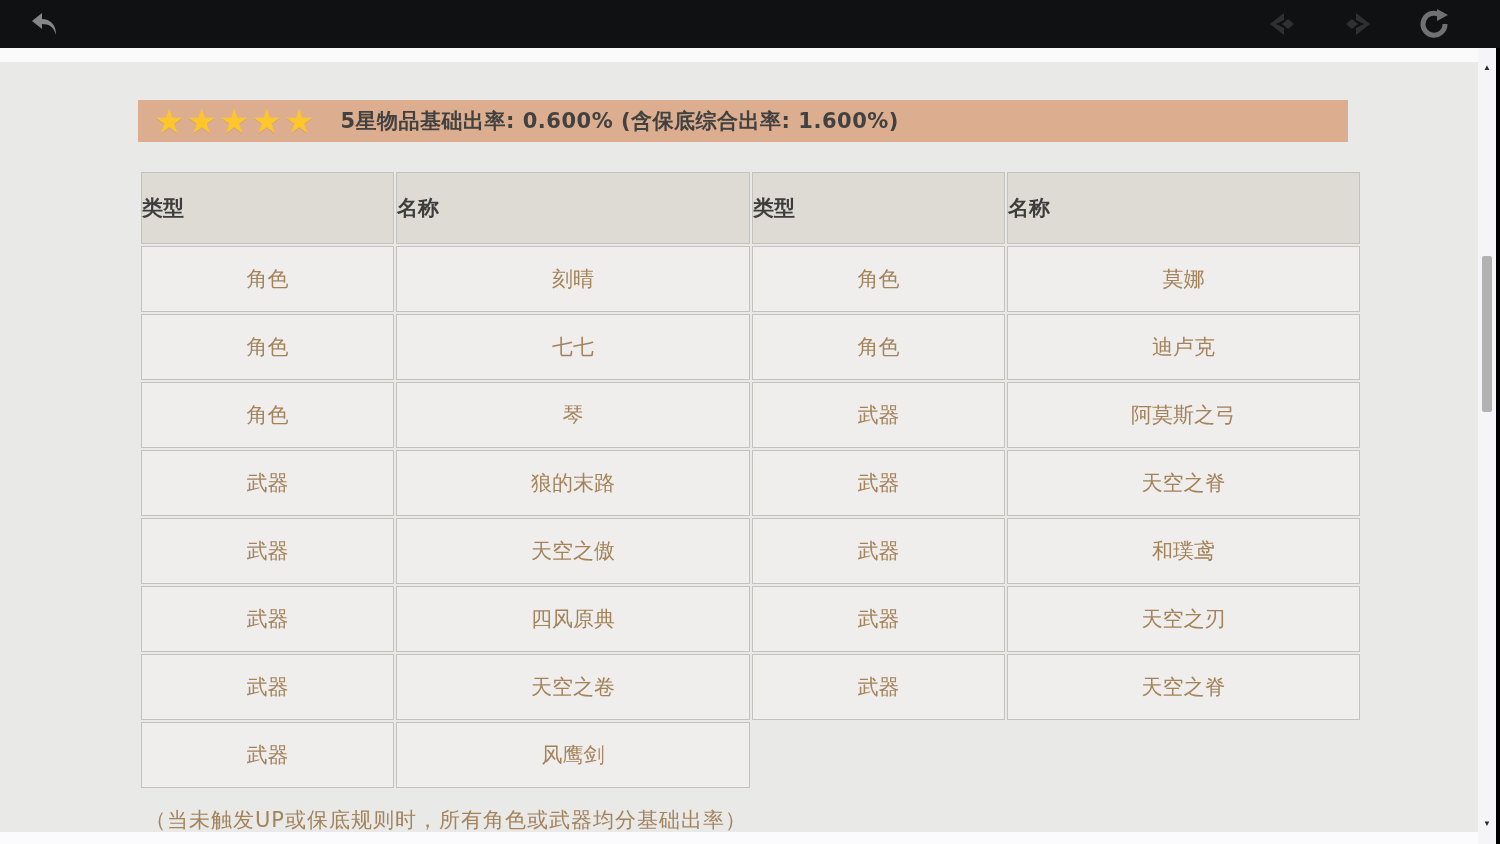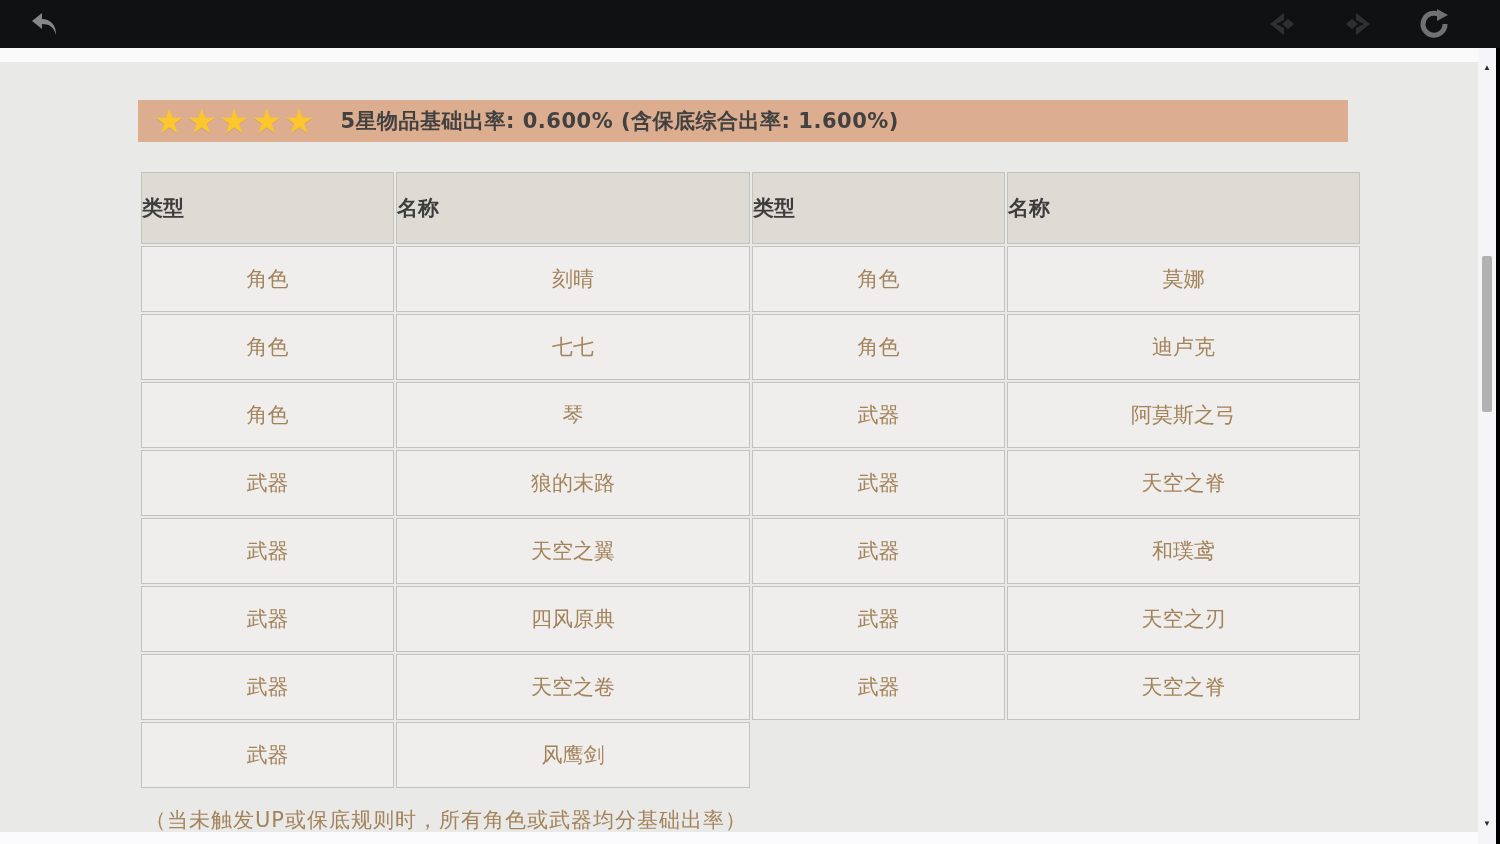--- a/index.html
+++ b/index.html
@@ -201,21 +201,21 @@
           <td>阿莫斯之弓</td>
         </tr>
         <tr>
           <td>武器</td>
           <td>狼的末路</td>
           <td>武器</td>
           <td>天空之脊</td>
         </tr>
         <tr>
           <td>武器</td>
-          <td>天空之翼</td>
+          <td>天空之傲</td>
           <td>武器</td>
           <td>和璞鸢</td>
         </tr>
         <tr>
           <td>武器</td>
           <td>四风原典</td>
           <td>武器</td>
           <td>天空之刃</td>
         </tr>
         <tr>

